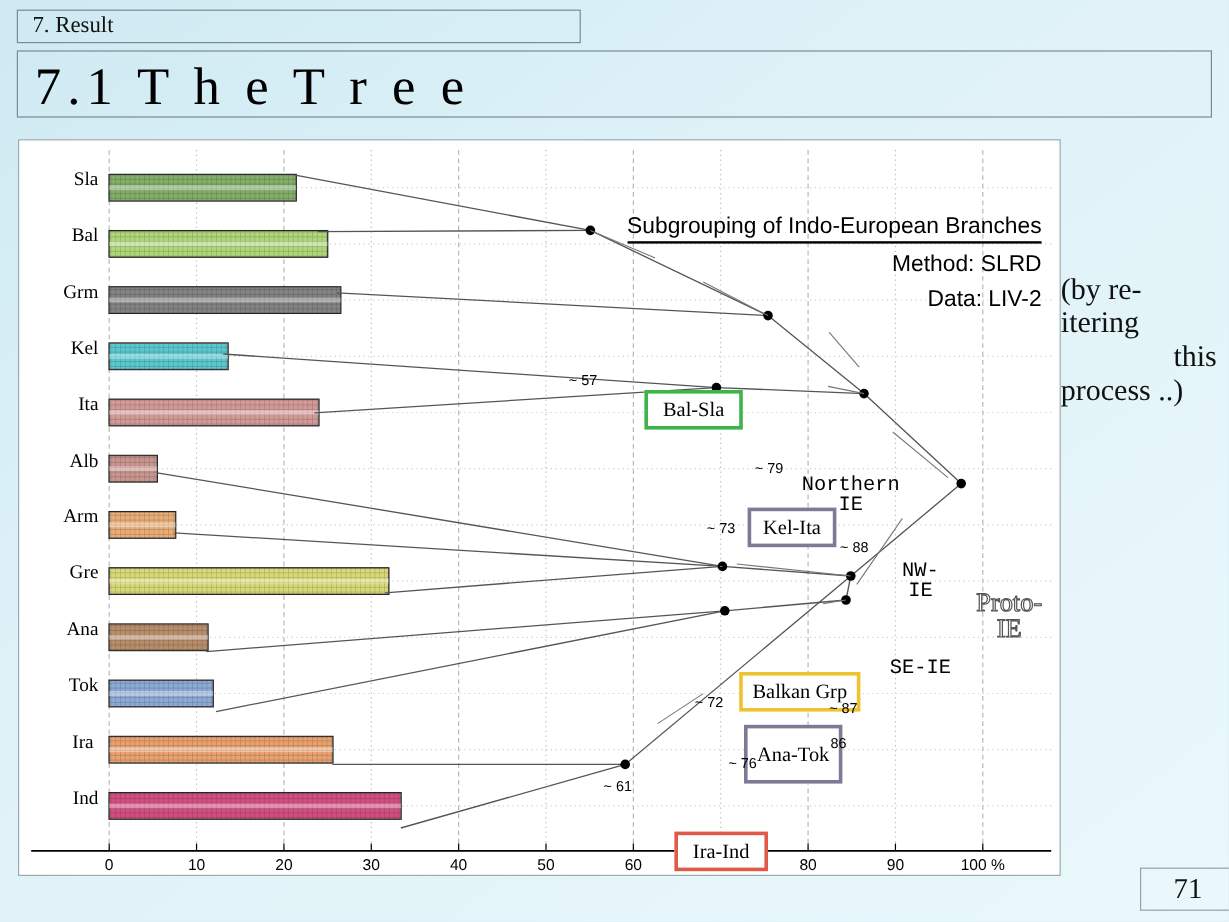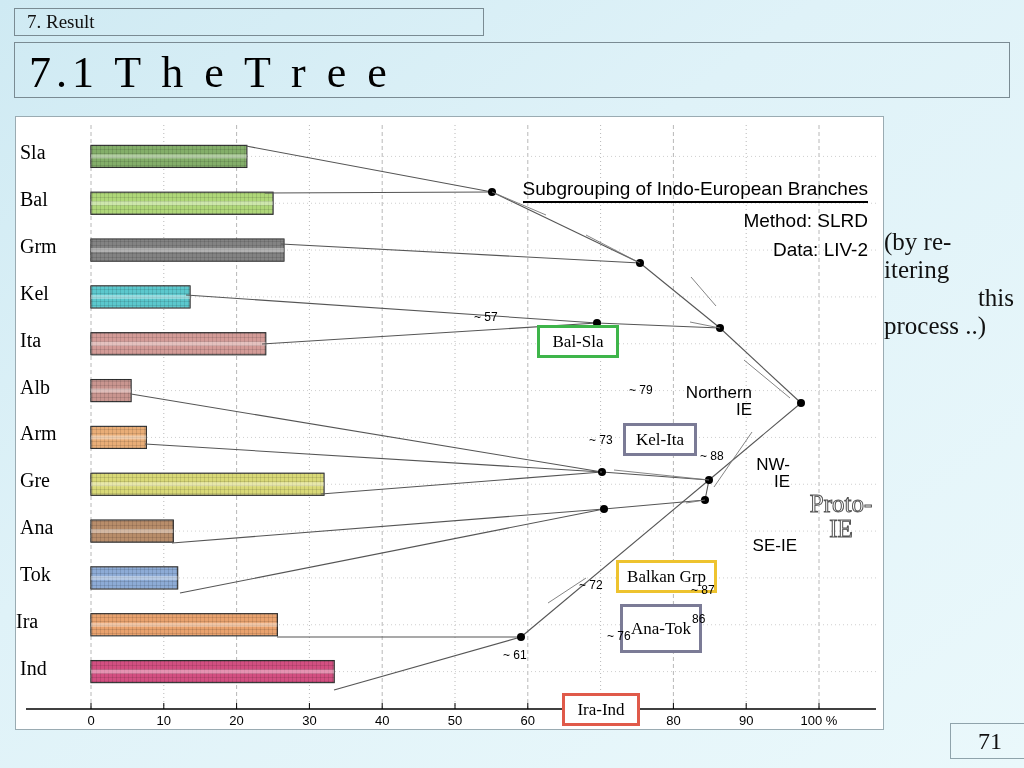--- a/index.html
+++ b/index.html
@@ -70,23 +70,23 @@
     width: 869px; height: 614px;
     background: #ffffff;
     border: 1px solid #9aabb2;
     box-sizing: border-box;
     overflow: hidden;
   }
   #plot-svg { position: absolute; left: 0; top: 0; }
 
   .ylabel {
     position: absolute;
-    font-size: 20px; color: #000;
-    font-family: "Liberation Serif", serif;
-    text-align: left;
+    font-size: 16px; color: #000;
+    font-family: "Liberation Serif", serif;
+    text-align: right;
     width: 62px;
   }
   .xtick {
     position: absolute;
     font-size: 13px; color: #000;
     font-family: "Liberation Sans", sans-serif;
     text-align: center; width: 40px;
   }
 
   
@@ -111,37 +111,38 @@
     background: #fff;
     box-sizing: border-box;
     display: flex; align-items: center; justify-content: center;
     font-family: "Liberation Serif", serif;
     font-size: 17px; color: #000;
     white-space: nowrap;
     z-index: 5;
   }
   .nodelabel {
     position: absolute;
-    font-family: Liberation Sans, sans-serif;
+    font-family: Liberation Mono, monospace;
     font-size: 17px; color: #000;
-    text-align: right;
+    text-align: center;
     line-height: 1.0;
     z-index: 5;
+    margin-top: 12px;
   }
   .splitlabel {
     position: absolute;
     font-family: "Liberation Sans", sans-serif;
     font-size: 12px; color: #000;
     white-space: nowrap;
     z-index: 5;
   }
   #proto-label {
     position: absolute;
     font-family: "Liberation Serif", serif;
-    font-size: 25px; line-height: 1.0;
+    font-size: 22px; line-height: 1.0;
     color: #fff;
     -webkit-text-stroke: 1px #555;
     text-shadow: 0 0 0 #555;
     text-align: center;
     z-index: 5;
   }
 </style>
 </head>
 <body>
 

